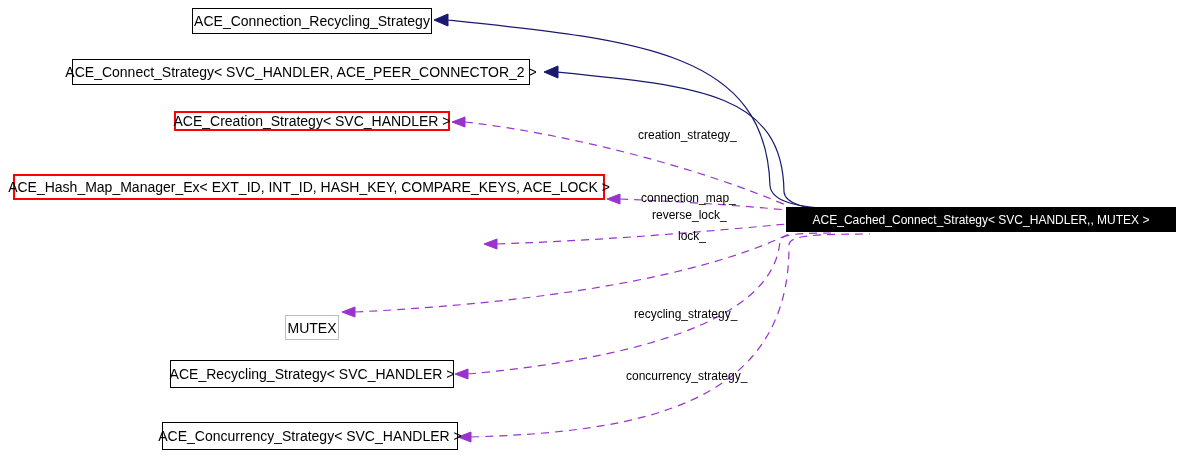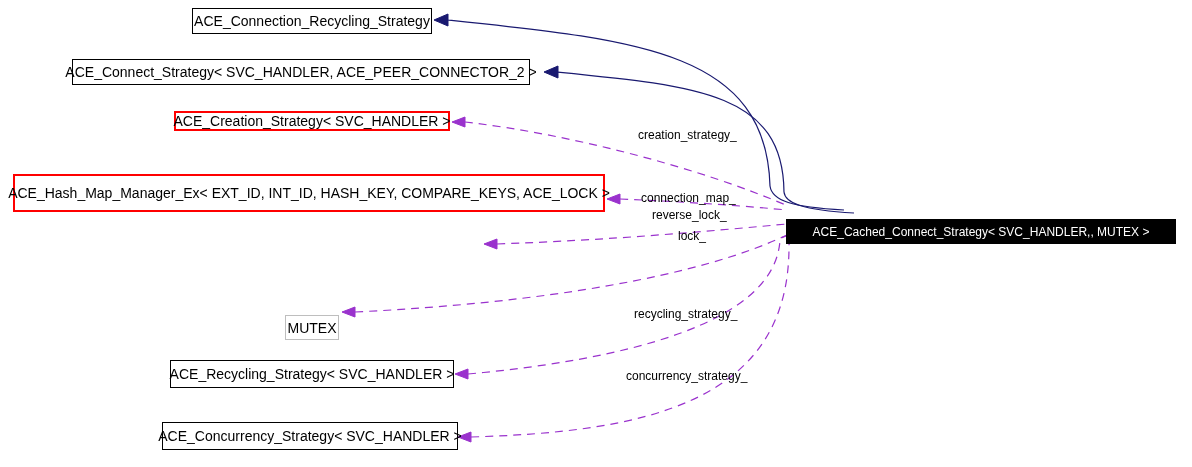--- a/index.html
+++ b/index.html
@@ -22,21 +22,20 @@
     white-space:nowrap;
     box-sizing:border-box;
     cursor:pointer;
   }
   .node.red{border-width:2px;}
   .node.main{
     color:#ffffff;
     border:none;
     cursor:default;
     font-size:12px;
-    margin-top:12px;
   }
   .edge-label{
     position:absolute;
     font-size:12px;color:#000000;
     white-space:nowrap;
     line-height:14px;
   }
 </style>
 </head>
 <body>
@@ -69,21 +68,21 @@
     <path class="edge dashed" d="M471,437 C640,432 790,405 789,245 C789,236 810,234 870,234" style="stroke: rgb(154, 50, 205);"></path>
     <polygon points="458,437 471,432 471,442" style="fill: rgb(154, 50, 205); stroke: rgb(154, 50, 205);"></polygon>
   </svg>
 
   <div class="node" style="left: 192px; top: 8px; width: 240px; height: 26px; border-color: rgb(0, 0, 0);">ACE_Connection_Recycling_Strategy</div>
 
   <div class="node" style="left: 72px; top: 59px; width: 458px; height: 26px; border-color: rgb(0, 0, 0);">ACE_Connect_Strategy&lt; SVC_HANDLER, ACE_PEER_CONNECTOR_2 &gt;</div>
 
   <div class="node red" style="left: 174px; top: 111px; width: 276px; height: 20px; border-color: rgb(255, 0, 0);">ACE_Creation_Strategy&lt; SVC_HANDLER &gt;</div>
 
-  <div class="node red" style="left: 13px; top: 174px; width: 592px; height: 38px; border-color: rgb(255, 0, 0);">ACE_Hash_Map_Manager_Ex&lt; EXT_ID, INT_ID, HASH_KEY, COMPARE_KEYS, ACE_LOCK &gt;</div>
+  <div class="node red" style="left: 13px; top: 174px; width: 592px; height: 26px; border-color: rgb(255, 0, 0);">ACE_Hash_Map_Manager_Ex&lt; EXT_ID, INT_ID, HASH_KEY, COMPARE_KEYS, ACE_LOCK &gt;</div>
 
 
   <div class="node" style="left: 285px; top: 315px; width: 54px; height: 25px; border-color: rgb(190, 190, 190);">MUTEX</div>
 
   <div class="node" style="left: 162px; top: 422px; width: 296px; height: 28px; border-color: rgb(0, 0, 0);">ACE_Concurrency_Strategy&lt; SVC_HANDLER &gt;</div>
 
   <div class="node" style="left: 170px; top: 360px; width: 284px; height: 28px; border-color: rgb(0, 0, 0);">ACE_Recycling_Strategy&lt; SVC_HANDLER &gt;</div>
 
   <div class="node main" style="left: 786px; top: 207px; width: 390px; height: 25px; background-color: rgb(0, 0, 0); color: rgb(255, 255, 255);">ACE_Cached_Connect_Strategy&lt; SVC_HANDLER,, MUTEX &gt;</div>
 

